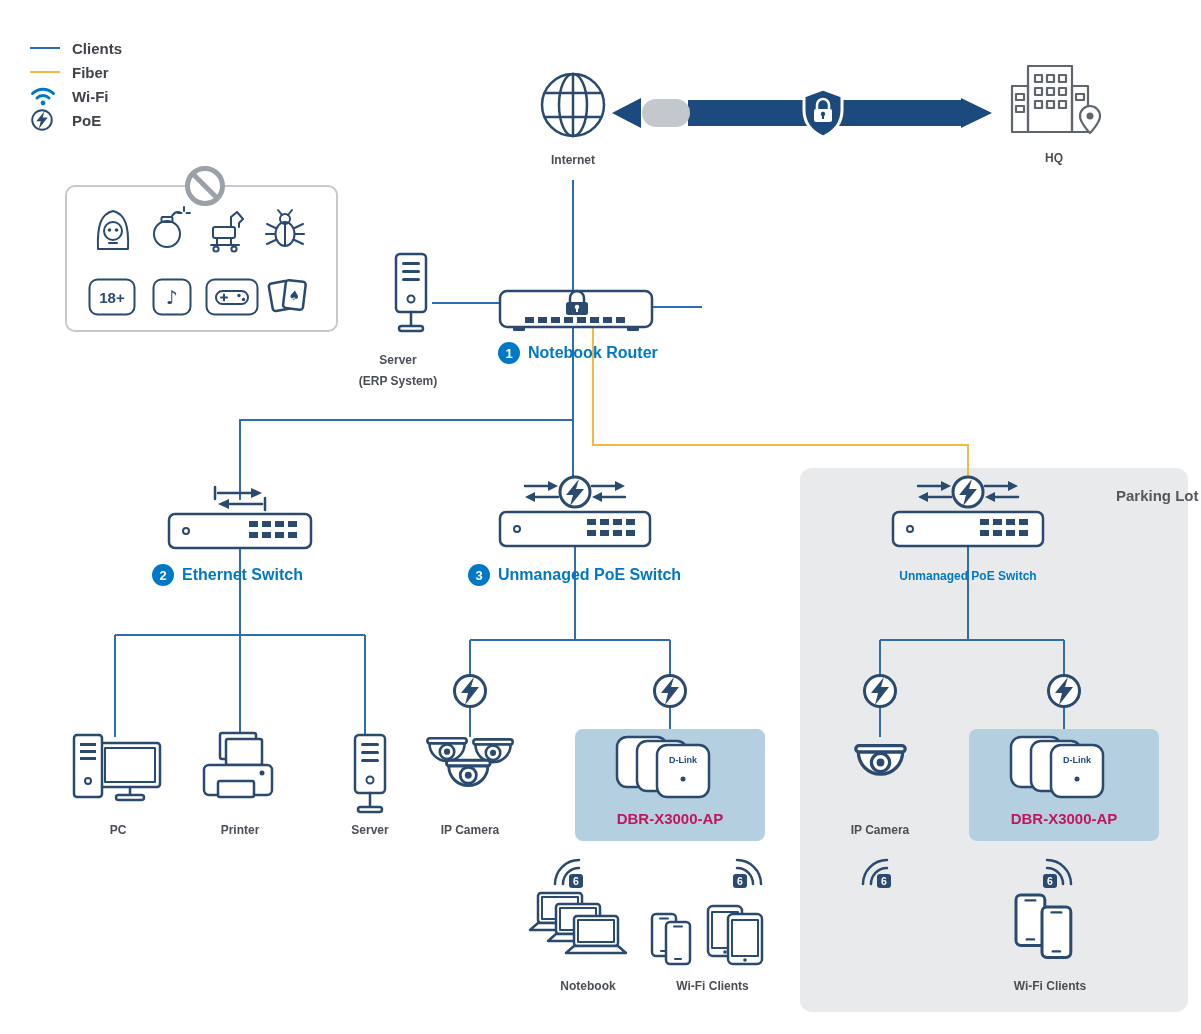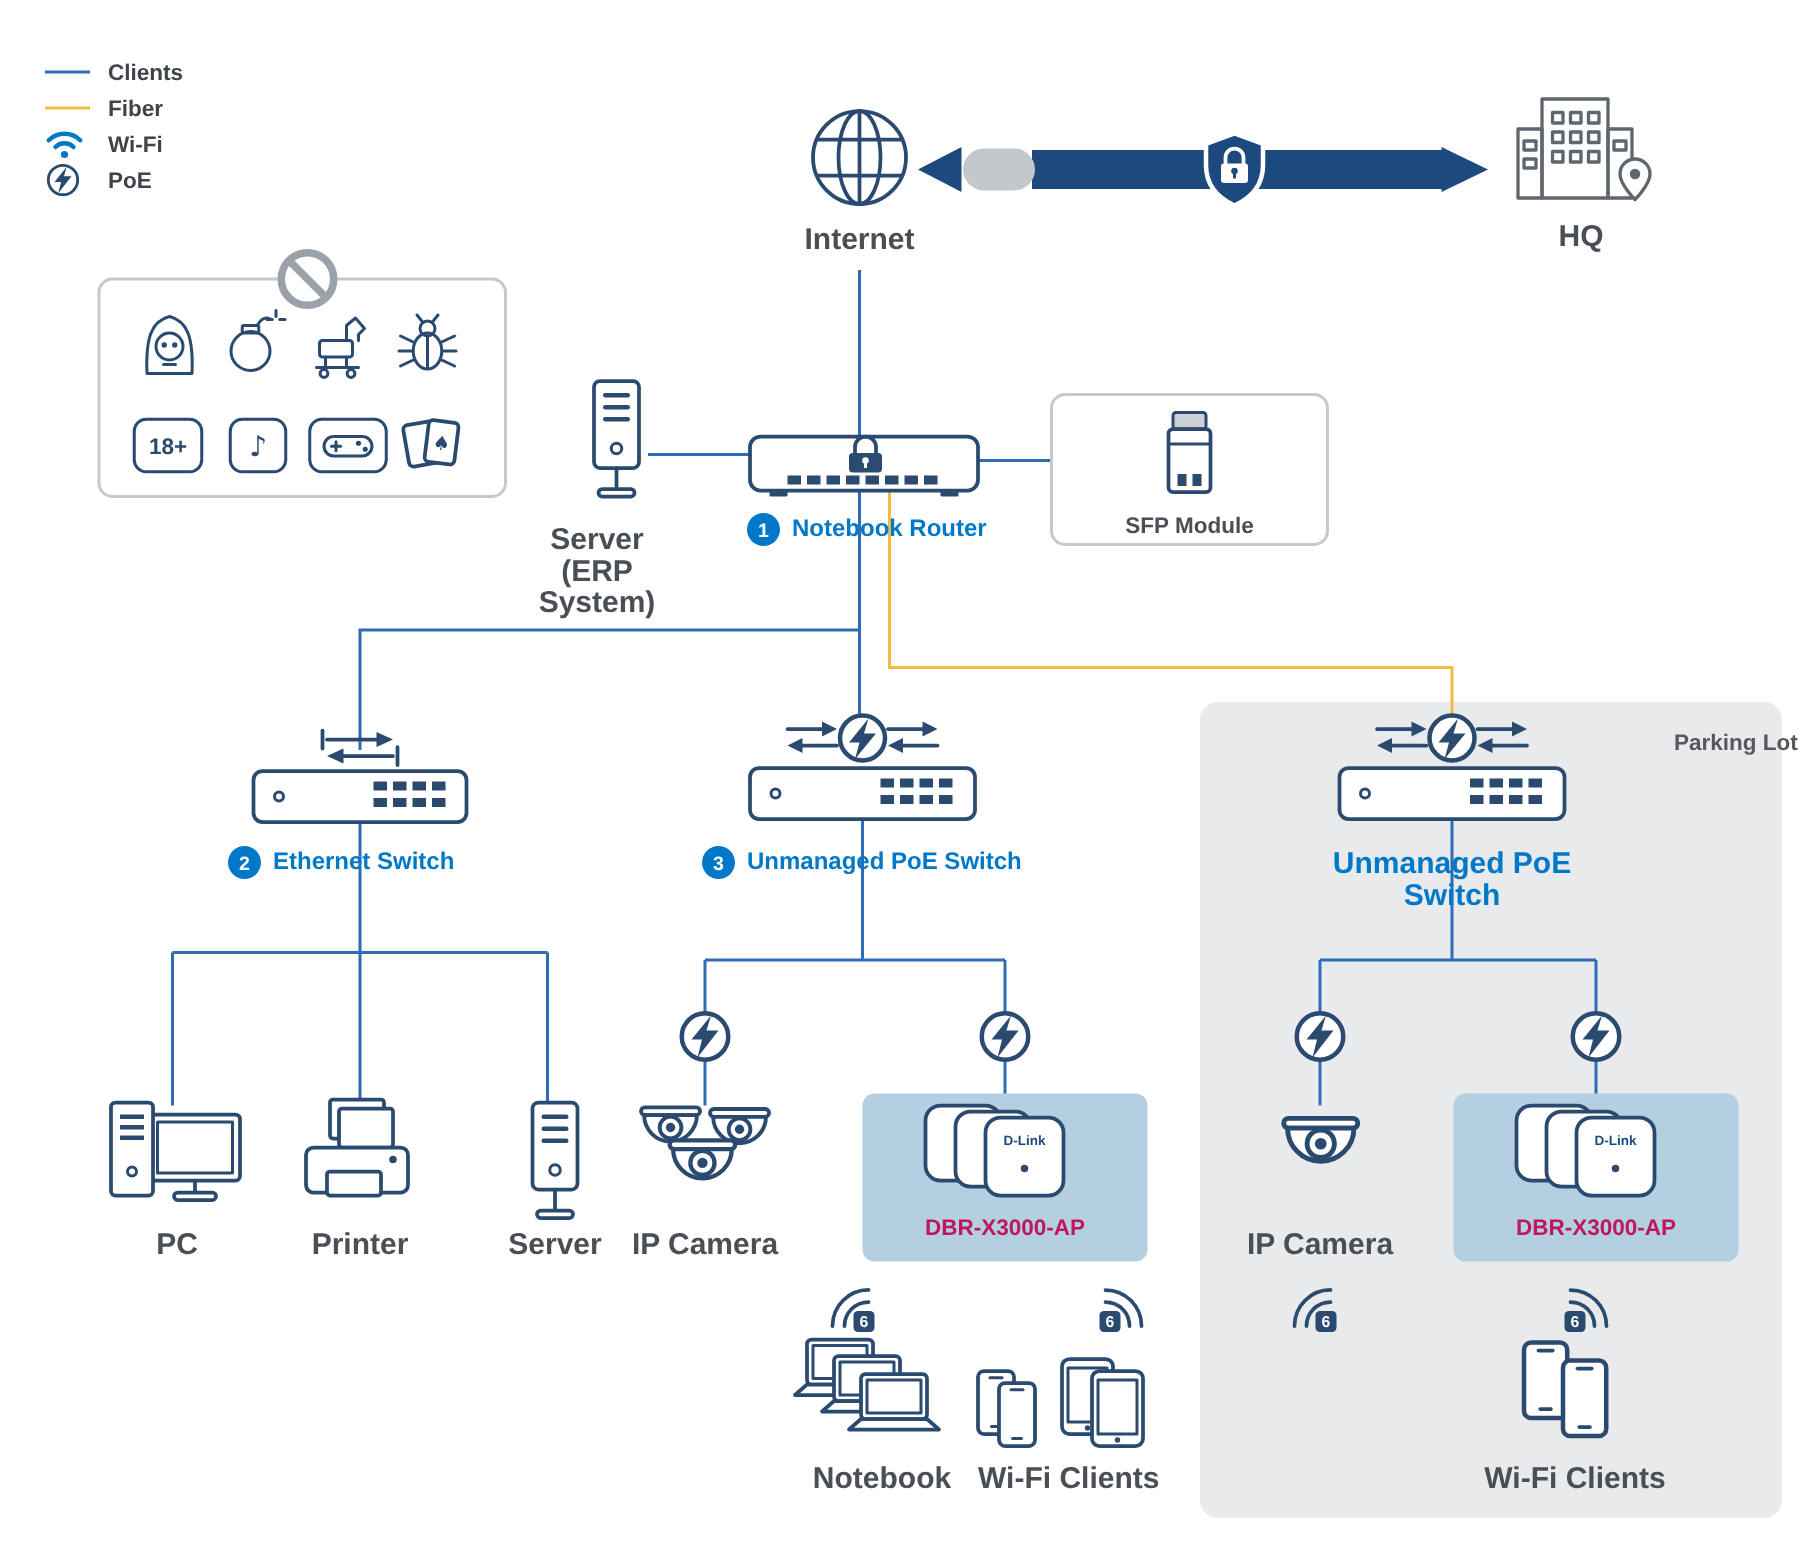--- a/index.html
+++ b/index.html
@@ -12,21 +12,21 @@
   .s2{stroke:#2b4a70;stroke-width:2;fill:none;stroke-linecap:round;stroke-linejoin:round;}
   .sf{stroke:#2b4a70;stroke-width:2.5;fill:#fff;stroke-linejoin:round;}
   .f{fill:#2b4a70;}
   .g{stroke:#5f666d;stroke-width:2.2;fill:none;stroke-linecap:round;stroke-linejoin:round;}
   .gf{stroke:#5f666d;stroke-width:2.2;fill:#fff;stroke-linejoin:round;}
   .gfill{fill:#5f666d;}
   
   .eth{stroke:#2e6cb5;stroke-width:2;fill:none;}
   .fib{stroke:#f2bb40;stroke-width:2;fill:none;}
   
-  .lbl{position:absolute;font-size:20px;font-weight:700;color:#4a4f55;text-align:center;line-height:21px;}
+  .lbl{position:absolute;font-size:12px;font-weight:700;color:#4a4f55;text-align:center;line-height:21px;}
   .lbl.blue{color:#0078c8;}
   .lblrow{position:absolute;display:flex;align-items:center;gap:8px;white-space:nowrap;
           font-size:16px;font-weight:700;color:#0078c8;}
   .nbadge{width:22px;height:22px;border-radius:50%;background:#0078c8;color:#fff;
           font-size:13px;font-weight:700;display:flex;align-items:center;justify-content:center;flex:0 0 22px;}
   .panel{position:absolute;border:2px solid #c5c9cd;border-radius:10px;background:#fff;box-sizing:border-box;}
   #parking-area{position:absolute;left:800px;top:468px;width:388px;height:544px;
           background:#e9eaeb;border-radius:12px;}
   .apbox{position:absolute;width:190px;height:112px;background:#b4cfe0;border-radius:8px;
          display:flex;flex-direction:column;align-items:center;}
@@ -250,30 +250,20 @@
         <rect x="119" y="40" width="9" height="6"></rect>
       <rect x="16" y="50" width="12" height="4" rx="1"></rect>
         <rect x="130" y="50" width="12" height="4" rx="1"></rect>
     </g>
   </svg>
   <div class="lblrow" style="left:498px;top:342px">
     <span class="nbadge">1</span>
     <span>Notebook Router</span>
   </div>
 
-  <div class="panel" id="sfp-box">
-    <svg width="46" height="66" viewBox="0 0 46 66">
-      <rect x="12" y="3" width="22" height="11" rx="2" fill="#ccd1d6" stroke="#2b4a70" stroke-width="2"></rect>
-      <rect class="sf" x="9" y="14" width="28" height="42" rx="3"></rect>
-      <line class="s2" x1="9" y1="24" x2="37" y2="24"></line>
-      <rect class="f" x="15" y="44" width="6" height="8"></rect>
-      <rect class="f" x="25" y="44" width="6" height="8"></rect>
-    </svg>
-    <div class="sfplbl">SFP Module</div>
-  </div>
 
   <svg class="abs" style="left:165px;top:484px" width="150" height="78" viewBox="0 0 150 78">
     <line class="s" x1="50" y1="3" x2="50" y2="15"></line>
     <line class="s" x1="100" y1="14" x2="100" y2="26"></line>
     <line class="s" x1="53" y1="9" x2="88" y2="9"></line>
     <polygon class="f" points="97,9 86,4 86,14"></polygon>
     <line class="s" x1="62" y1="20" x2="97" y2="20"></line>
     <polygon class="f" points="53,20 64,15 64,25"></polygon>
     <rect class="sf" x="4" y="30" width="142" height="34" rx="6"></rect>
     <circle class="s2" cx="21" cy="47" r="3"></circle>

